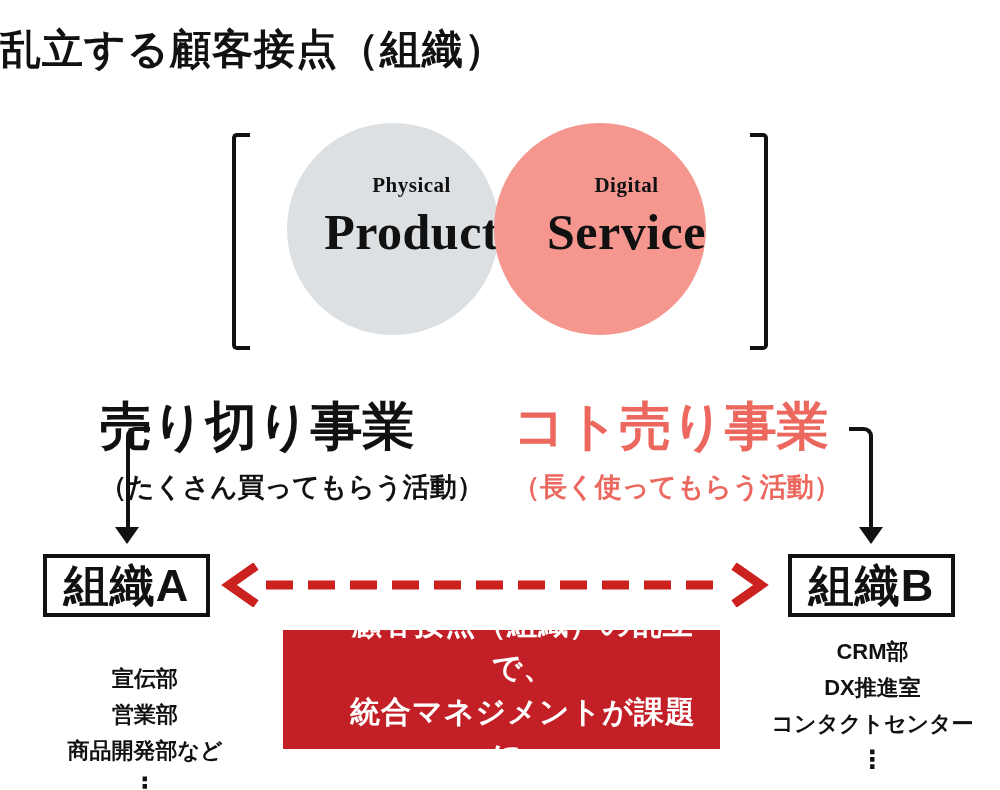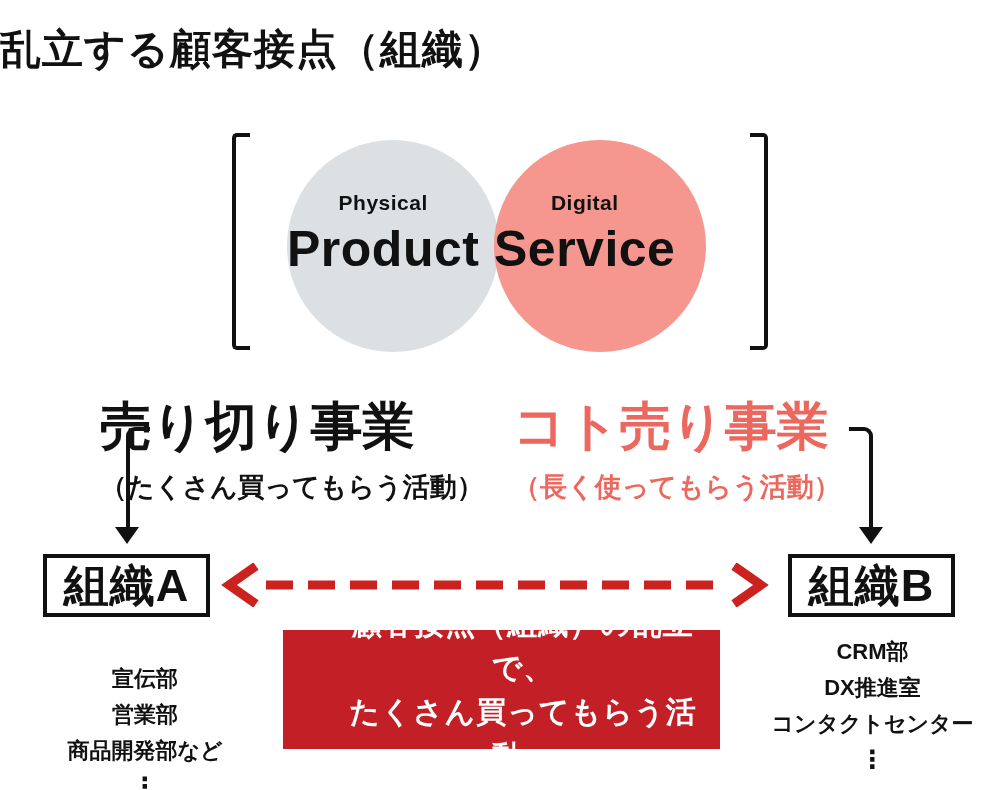--- a/index.html
+++ b/index.html
@@ -31,23 +31,24 @@
     border-left:4px solid var(--ink);border-top:4px solid var(--ink);border-bottom:4px solid var(--ink);
     border-radius:5px 0 0 5px;
   }
   .bracket-right{
     left:750px;
     border-right:4px solid var(--ink);border-top:4px solid var(--ink);border-bottom:4px solid var(--ink);
     border-radius:0 5px 5px 0;
   }
   
   .circle{
-    position:absolute;top:140px;width:212px;height:212px;border-radius:50%;
-    display:flex;flex-direction:column;align-items:flex-start;justify-content:center;
+    position:absolute;top:123px;width:212px;height:212px;border-radius:50%;
+    display:flex;flex-direction:column;align-items:flex-end;justify-content:center;
     text-align:center;
+    font-family:Liberation Serif, serif;
   }
   .circle-inner{transform:translateY(-12px);display:flex;flex-direction:column;gap:5px;align-items:center;}
   .circle-gray{left:287px;background:var(--gray-circle);z-index:1;}
   .circle-pink{left:494px;background:var(--pink-circle);z-index:2;}
   .circle-category{font-size:21px;font-weight:600;letter-spacing:0.5px;}
   .circle-name{font-size:50px;font-weight:600;letter-spacing:0.5px;}
   
   .biz{position:absolute;top:398px;text-align:left;}
   .biz-left{left:100px;width:440px;}
   .biz-right{left:513px;width:350px;color:var(--accent-red);}
@@ -152,16 +153,16 @@
   </div>
   <div class="org-list org-list-b">
     <div>CRM部</div>
     <div>DX推進室</div>
     <div>コンタクトセンター</div>
     <div class="v-ellipsis">⋮</div>
   </div>
 
   <div class="callout">
     <div>顧客接点（組織）の乱立で、</div>
-    <div>たくさん買ってもらう活動。</div>
+    <div>統合マネジメントが課題に。</div>
   </div>
 
 </div>
 
 </body></html>

